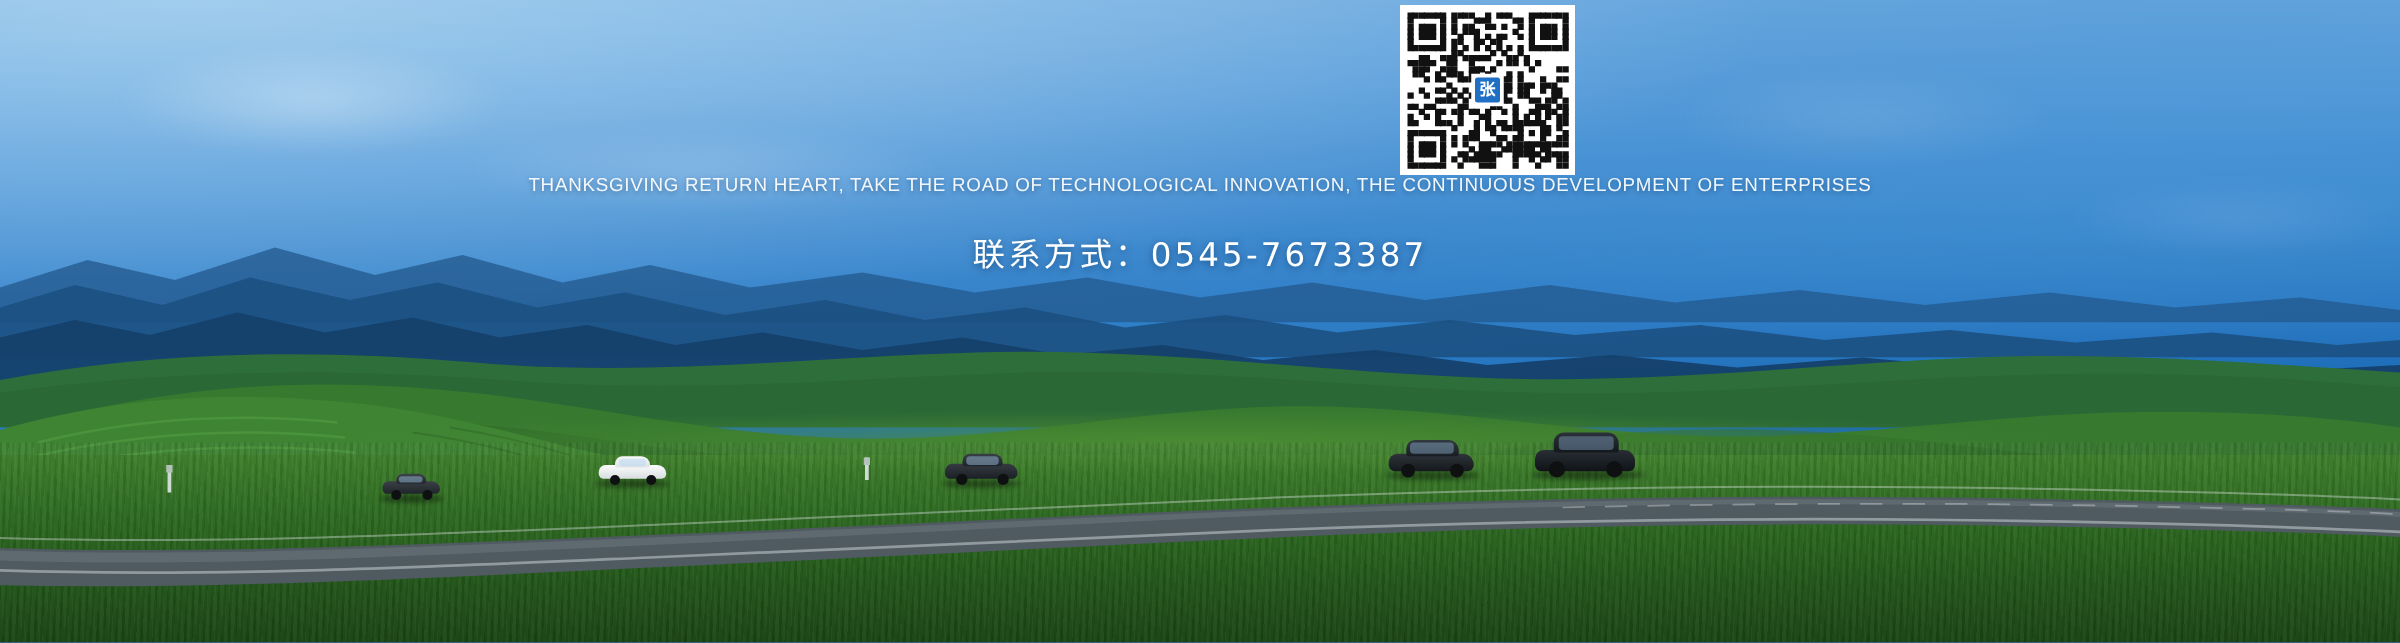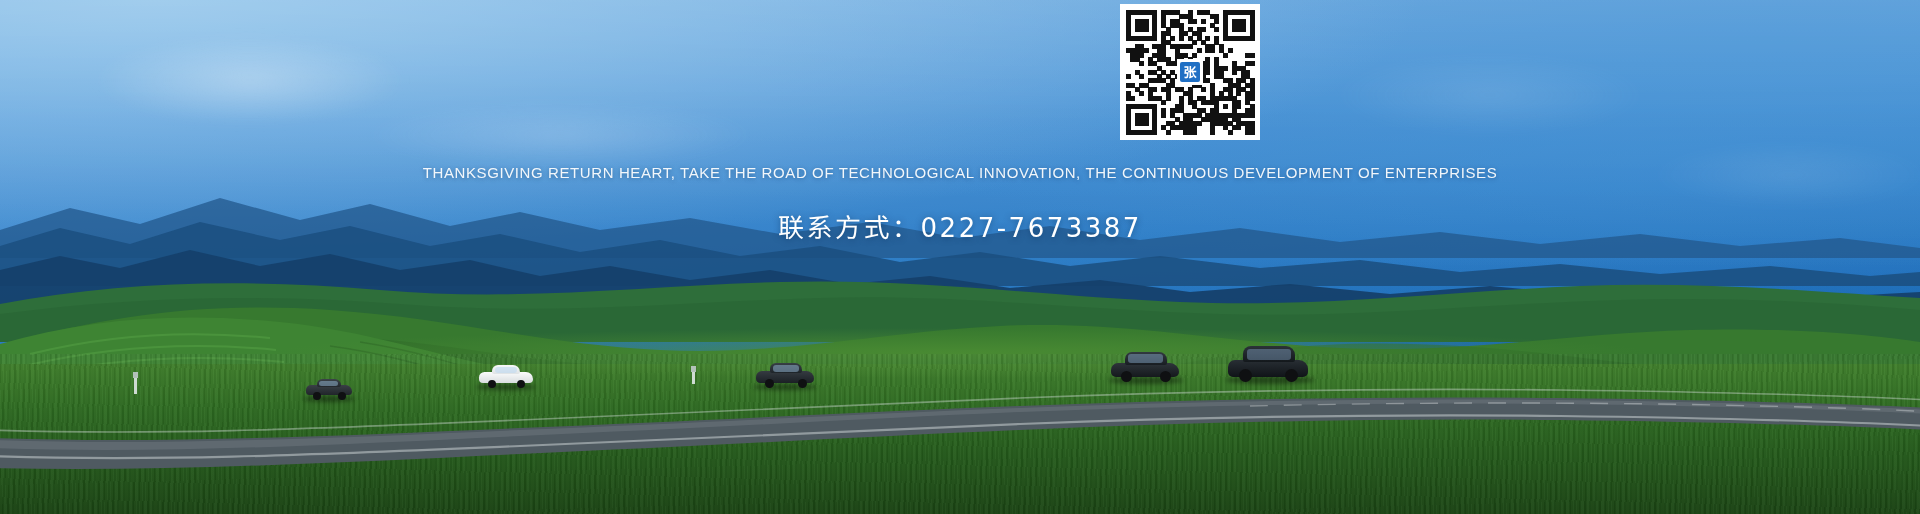--- a/index.html
+++ b/index.html
@@ -125,21 +125,21 @@
     color:#ffffff;
   }
   .headline{
     font-size:45px;line-height:1.08;letter-spacing:4px;
     font-weight:400;color:#ffffff;
     text-shadow:0 1px 6px rgba(0,40,80,.45);
     white-space:nowrap;
     font-family:"DejaVu Sans","Liberation Sans",sans-serif;
   }
   .subline{
-    margin-top:24px;
+    margin-top:0;
     font-size:15px;letter-spacing:.6px;
     color:rgba(255,255,255,.93);
     font-weight:400;white-space:nowrap;
     text-shadow:0 1px 4px rgba(0,40,80,.40);
   }
   .contact{
     margin-top:26px;
     font-size:26px;letter-spacing:2.5px;color:#ffffff;
     white-space:nowrap;
     text-shadow:0 1px 6px rgba(0,40,80,.5);
@@ -709,16 +709,16 @@
       <div class="qr-logo">
         <div class="inner">
             <span>张</span>
           </div>
       </div>
     </div>
   </div>
 
   <div class="copy">
     <div class="subline">THANKSGIVING RETURN HEART, TAKE THE ROAD OF TECHNOLOGICAL INNOVATION, THE CONTINUOUS DEVELOPMENT OF ENTERPRISES</div>
-    <div class="contact">联系方式：0227-7673387</div>
+    <div class="contact">联系方式：0545-7673387</div>
   </div>
 
 </div>
 
 </body></html>

